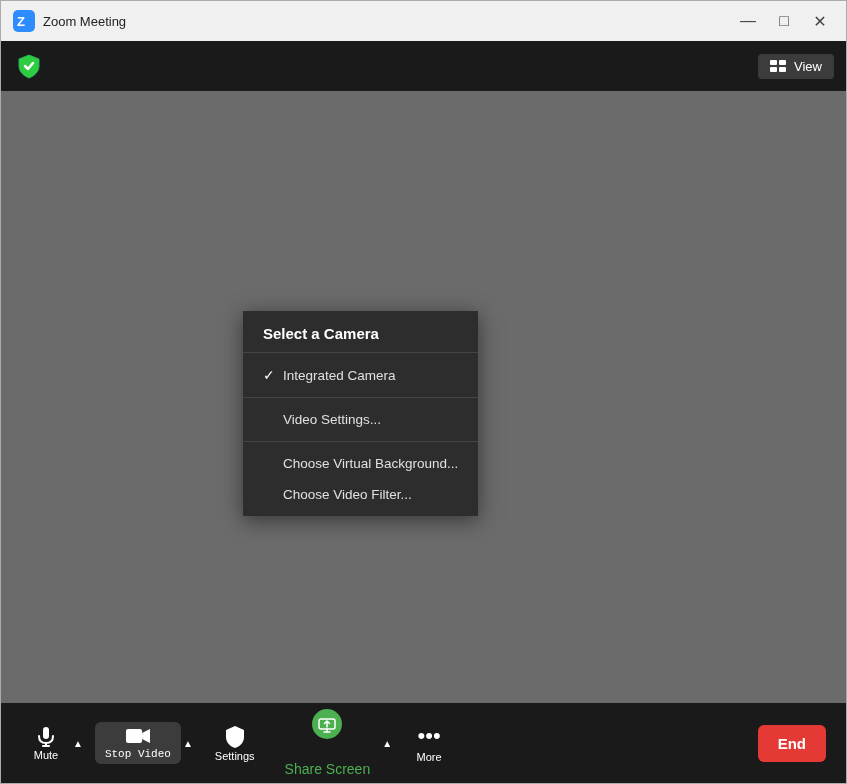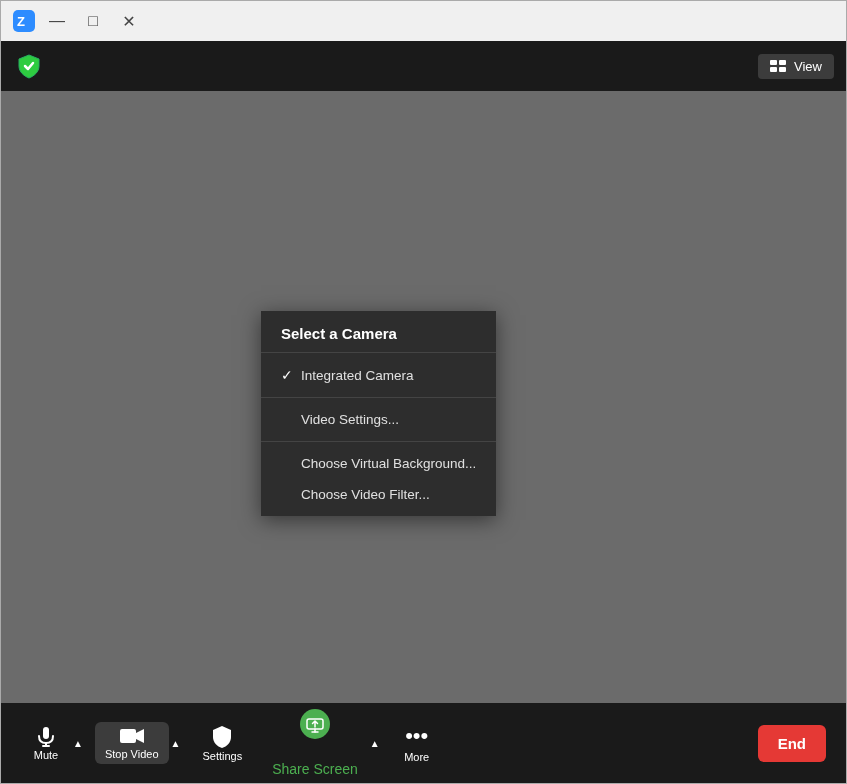--- a/index.html
+++ b/index.html
@@ -112,21 +112,21 @@
       position: relative;
     }
 
     .camera-off-icon {
       opacity: 0.6;
     }
 
     
     .context-menu {
       position: absolute;
-      left: 260px;
+      left: 242px;
       top: 220px;
       background: #2d2d2d;
       border-radius: 0;
       min-width: 230px;
       box-shadow: 0 4px 20px rgba(0,0,0,0.5);
       z-index: 100;
       overflow: hidden;
     }
 
     .context-menu-title {
@@ -200,20 +200,21 @@
       border: none;
       color: #fff;
       cursor: pointer;
       padding: 4px 10px;
       border-radius: 6px;
       min-width: 50px;
     }
 
     .tool-btn.active-btn {
       background: rgba(255,255,255,0.15);
+      font-family: Liberation Mono, monospace;
     }
 
     .tool-icon {
       font-size: 22px;
       margin-bottom: 2px;
     }
 
     .tool-label {
       font-size: 11px;
       color: #fff;
@@ -271,20 +272,21 @@
 <div class="window">
 
   <div class="title-bar">
 
     <div class="title-bar-logo">
       <svg width="22" height="22" viewBox="0 0 22 22">
         <rect width="22" height="22" rx="5" fill="#2D8CFF"></rect>
         <text x="4" y="16" font-size="13" fill="white" font-weight="bold">Z</text>
       </svg>
     </div>
+    <span class="title-bar-title">Zoom Meeting</span>
     <div class="title-bar-controls">
       <button class="title-btn">—</button>
       <button class="title-btn">□</button>
       <button class="title-btn close">✕</button>
     </div>
   </div>
 
   <div class="meeting-area">
 
     <div class="meeting-top-bar">

